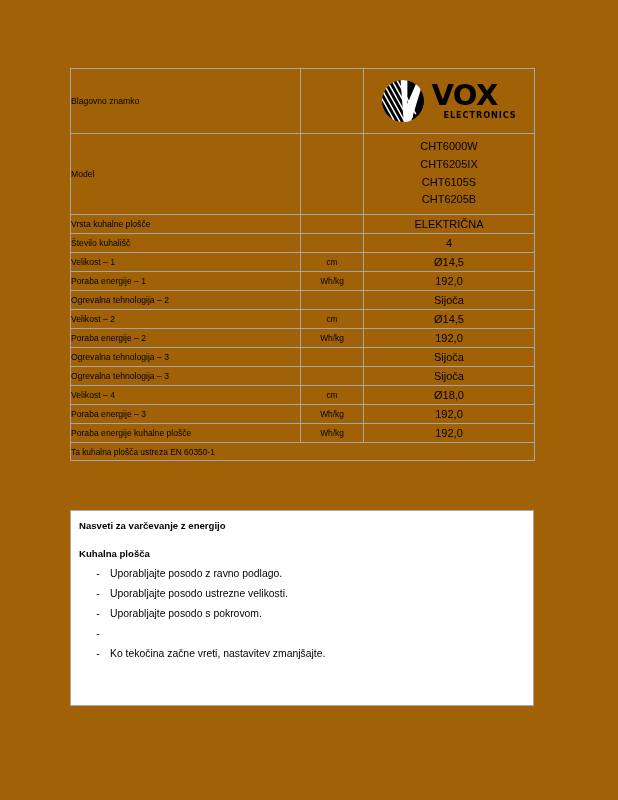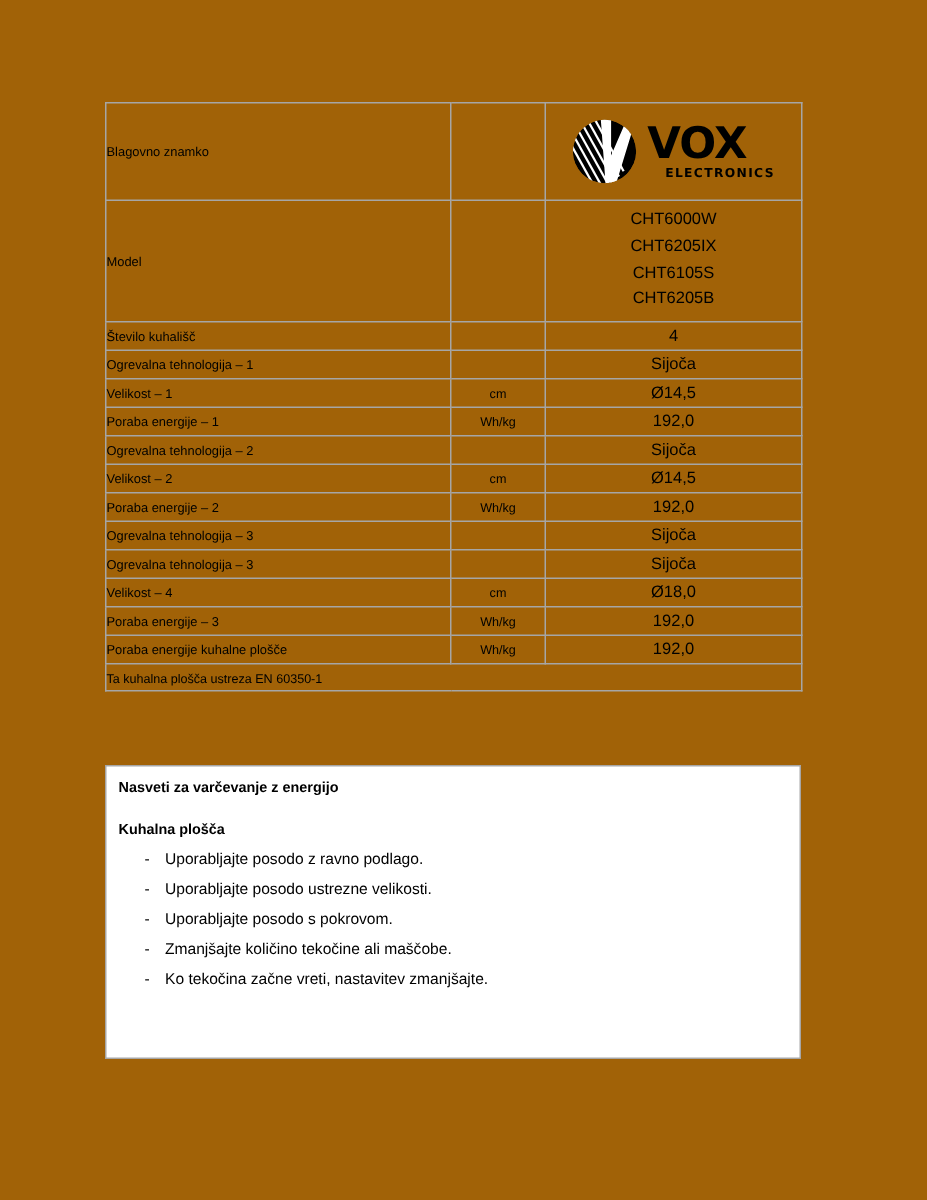--- a/index.html
+++ b/index.html
@@ -223,28 +223,28 @@
         <td class="cell-unit"></td>
         <td class="cell-value multi">
           <span class="model-line">CHT6000W</span>
           <span class="model-line">CHT6205IX</span>
           <span class="model-line">CHT6105S</span>
           <span class="model-line">CHT6205B</span>
         </td>
       </tr>
 
       <tr class="row-std">
+        <td class="cell-label">Vrsta kuhalne plošče</td>
+        <td class="cell-unit"></td>
+        <td class="cell-value">ELEKTRIČNA</td>
+      </tr>
+      <tr class="row-std">
         <td class="cell-label">Število kuhališč</td>
         <td class="cell-unit"></td>
         <td class="cell-value">4</td>
-      </tr>
-      <tr class="row-std">
-        <td class="cell-label">Ogrevalna tehnologija – 1</td>
-        <td class="cell-unit"></td>
-        <td class="cell-value">Sijoča</td>
       </tr>
       <tr class="row-std">
         <td class="cell-label">Velikost – 1</td>
         <td class="cell-unit">cm</td>
         <td class="cell-value">Ø14,5</td>
       </tr>
       <tr class="row-std">
         <td class="cell-label">Poraba energije – 1</td>
         <td class="cell-unit">Wh/kg</td>
         <td class="cell-value">192,0</td>
@@ -308,21 +308,20 @@
       <li class="tips-item">
         <span class="dash">-</span>
         <span class="txt">Uporabljajte posodo ustrezne velikosti.</span>
       </li>
       <li class="tips-item">
         <span class="dash">-</span>
         <span class="txt">Uporabljajte posodo s pokrovom.</span>
       </li>
       <li class="tips-item">
         <span class="dash">-</span>
-        <span class="txt">Zmanjšajte količino tekočine ali maščobe.</span>
       </li>
       <li class="tips-item">
         <span class="dash">-</span>
         <span class="txt">Ko tekočina začne vreti, nastavitev zmanjšajte.</span>
       </li>
     </ul>
   </div>
 
 </div>
 

